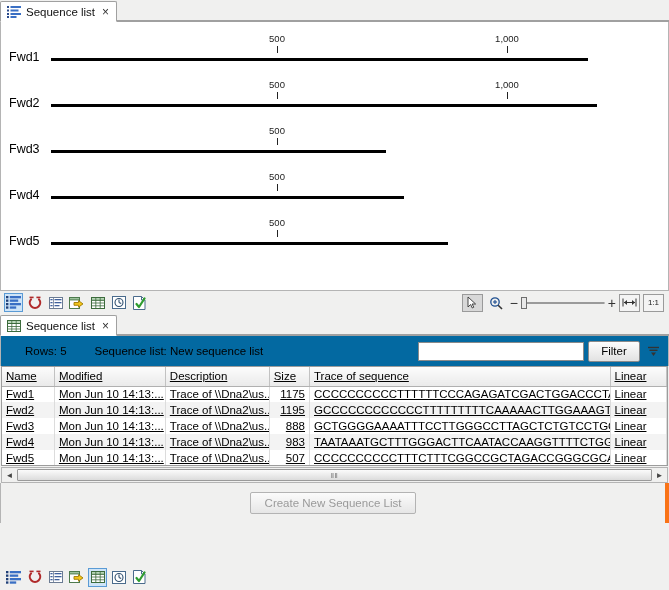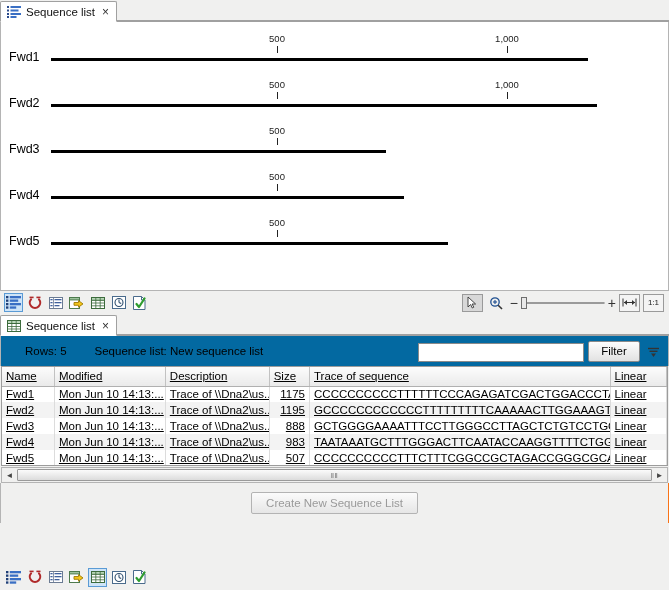--- a/index.html
+++ b/index.html
@@ -132,21 +132,21 @@
     position: relative;
     height: 30px;
     background: #0369a1;
     display: flex;
     align-items: center;
     border-left: 1px solid #b4b4b4;
     border-right: 1px solid #b4b4b4;
   }
   .rows-label { margin-left: 24px; font-size: 11.5px; }
   .list-title { margin-left: 28px; font-size: 11.5px; }
-  .filter-wrap { margin-left: auto; display: flex; align-items: flex-end; gap: 4px; padding-right: 6px; }
+  .filter-wrap { margin-left: auto; display: flex; align-items: center; gap: 4px; padding-right: 6px; }
   .filter-input {
     width: 166px; height: 19px;
     border: 1px solid #8a8a8a;
     background: #fff;
     font-family: "Liberation Sans", sans-serif;
     font-size: 11px;
     padding: 0 3px;
     outline: none;
   }
   .filter-btn {
@@ -219,21 +219,21 @@
   }
   .grip { font-size: 8px; color: #707070; letter-spacing: 0.5px; }
 
   .createbar {
     position: relative;
     height: 40px;
     display: flex;
     align-items: center;
     justify-content: center;
     border-left: 1px solid #b4b4b4;
-    border-right: 1px solid #f97316;
+    border-right: 4px solid #f97316;
   }
   .create-btn {
     height: 22px;
     padding: 0 14px;
     background: linear-gradient(#fbfbfb, #e6e6e6);
     border: 1px solid #b3b3b3;
     border-radius: 2px;
     color: #9a9a9a;
     font-family: "Liberation Sans", sans-serif;
     font-size: 11.5px;

